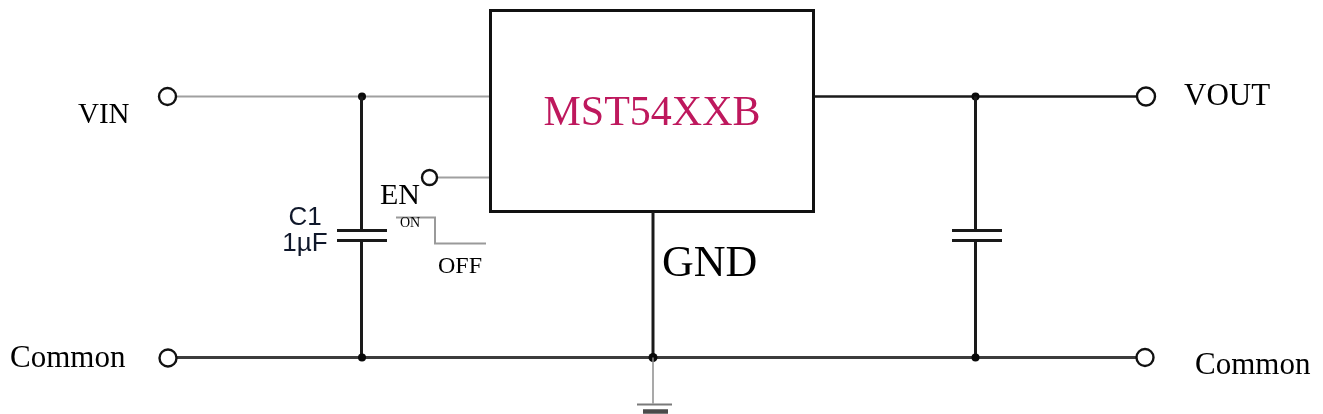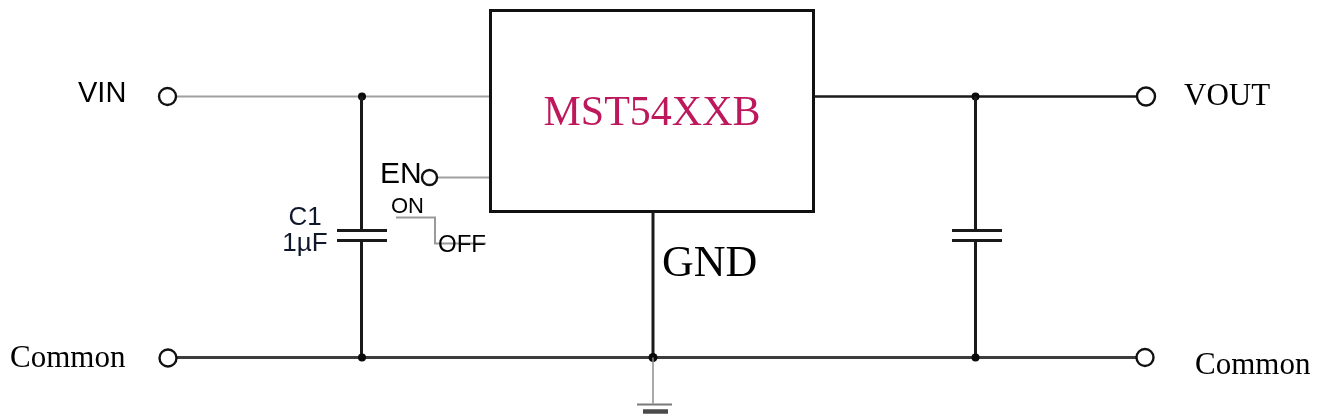--- a/index.html
+++ b/index.html
@@ -23,21 +23,21 @@
   .rail{stroke:var(--rail);stroke-width:3;}
   .step{stroke:#9a9a9a;stroke-width:2;fill:none;}
   .node{fill:#0a0a0a;stroke:none;}
   .term{fill:#ffffff;stroke:var(--ink);stroke-width:2.4;}
   .box{fill:#ffffff;stroke:var(--ink);stroke-width:3;}
   .gstem{stroke:#8c8c8c;stroke-width:1.5;}
   .gbar1{stroke:#7a7a7a;stroke-width:2;}
   .gbar2{stroke:#4a4a4a;stroke-width:4.5;}
   
   .lbl{position:absolute;color:#000;white-space:nowrap;line-height:1;}
-  .sans{font-family:Liberation Sans, sans-serif;}
+  .sans{font-family:Liberation Serif, serif;margin-top:21px;}
   .serif{font-family:Liberation Serif, serif;}
   .cap-lbl{position:absolute;text-align:center;color:#0f172a;
            font-family:"Liberation Sans","DejaVu Sans",sans-serif;
            font-size:26px;line-height:26px;}
   .ic-text{
     position:absolute;left:490px;top:10px;width:324px;height:202px;
     display:flex;align-items:center;justify-content:center;
     font-family:"Liberation Serif","DejaVu Serif",serif;
     font-size:42px;color:#be185d;
   }
@@ -97,21 +97,21 @@
   <div class="lbl serif" style="left:1184px;top:79px;font-size:31px;">VOUT</div>
 
   <div class="lbl serif" style="left:10px;top:341px;font-size:31px;">Common</div>
 
   <div class="lbl serif" style="left:1195px;top:348px;font-size:31px;">Common</div>
 
   <div class="lbl sans" style="left:380px;top:158px;font-size:30px;">EN</div>
 
   <div class="lbl serif" style="left:662px;top:240px;font-size:44px;">GND</div>
 
-  <div class="lbl sans" style="left:391px;top:195px;font-size:22px;">ON</div>
+  <div class="lbl sans" style="left:400px;top:195px;font-size:14px;">ON</div>
 
   <div class="lbl sans" style="left:438px;top:232px;font-size:24px;">OFF</div>
 
   <div class="cap-lbl" style="left:279px;top:203px;width:52px;">
     <div>C1</div>
     <div>1µF</div>
   </div>
 
 
 </div>

